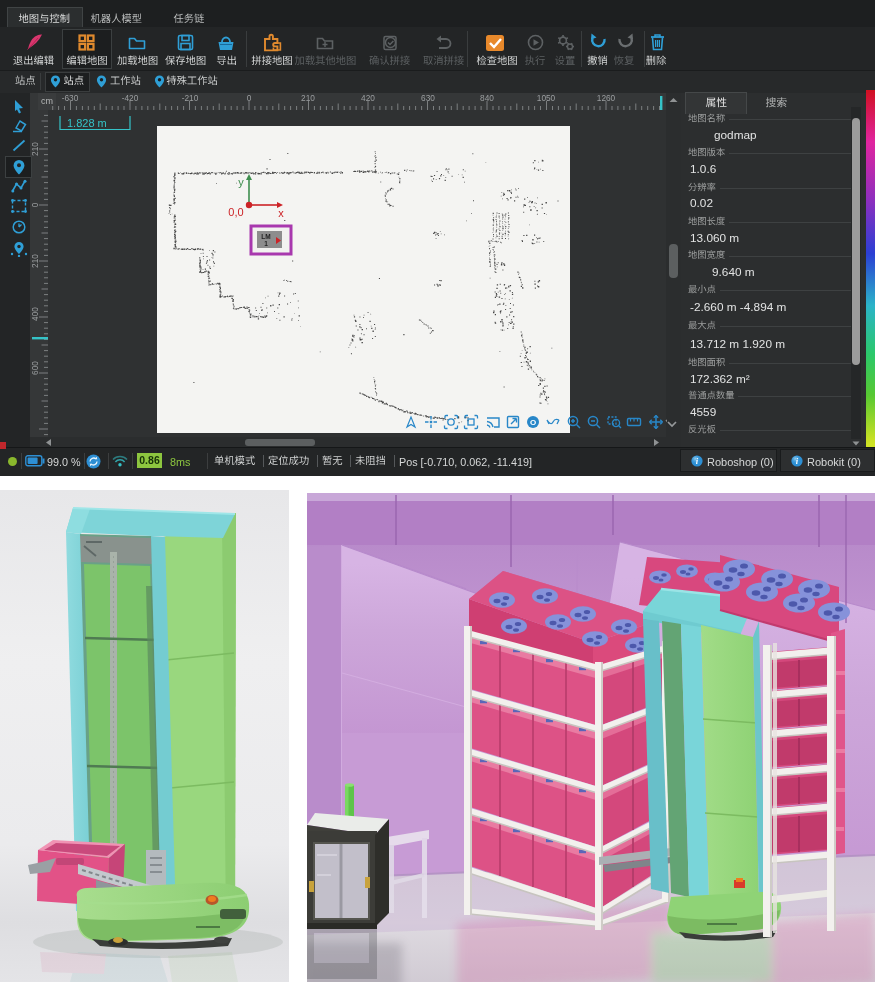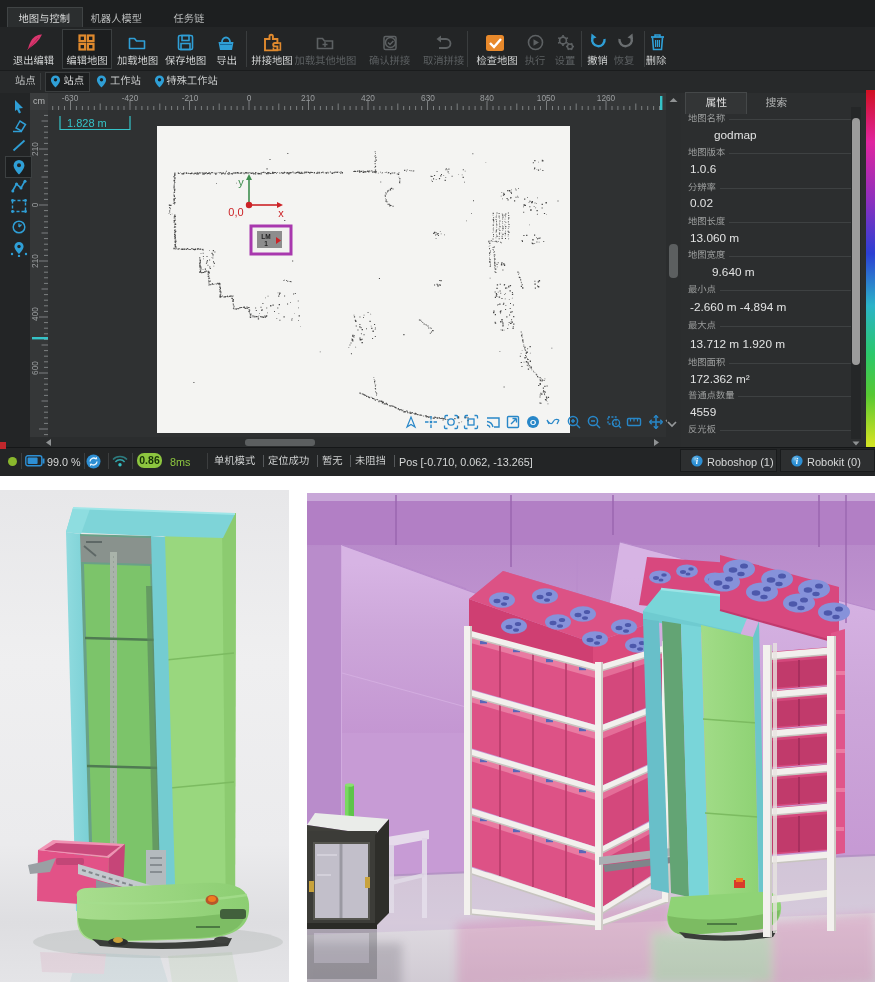--- a/index.html
+++ b/index.html
@@ -22,21 +22,21 @@
       <circle cx="5.5" cy="4.8" r="1.7" fill="#1c1e1f"></circle>
     </svg>
     <svg style="position:absolute;left:154px;top:75px" width="11" height="13">
       <path d="M5.5,0.5 a4.6,4.6 0 0 1 4.6,4.6 c0,3.2 -4.6,7.4 -4.6,7.4 s-4.6,-4.2 -4.6,-7.4 A4.6,4.6 0 0 1 5.5,0.5 z" fill="#2f9fd6"></path>
       <circle cx="5.5" cy="4.8" r="1.7" fill="#1c1e1f"></circle>
     </svg>
     <div style="position:absolute;left:30px;top:93px;width:651px;height:354px;background:#2f3132"></div>
     <div style="position:absolute;left:0;top:93px;width:30px;height:354px;background:#232526"></div>
     <div style="position:absolute;left:30px;top:93px;width:636px;height:17px;background:#353738"></div>
     <div style="position:absolute;left:30px;top:110px;width:18px;height:330px;background:#353738"></div>
-    <div style="position:absolute;left:30px;top:93px;width:18px;height:17px;background:#3a3c3d;color:#b5b7b7;font-size:9px;line-height:17px;text-align:center">cm</div>
+    <div style="position:absolute;left:38px;top:93px;width:18px;height:17px;background:#3a3c3d;color:#b5b7b7;font-size:9px;line-height:17px;text-align:center">cm</div>
     <div style="position:absolute;left:157px;top:126px;width:413px;height:307px;background:#f4f4f2"></div>
     <svg style="position:absolute;left:0;top:0" width="875" height="476" viewBox="0 0 875 476">
       <path d="M52.7 110v-4M58.6 110v-4M64.5 110v-4M70.5 110v-9M76.4 110v-4M82.4 110v-4M88.3 110v-4M94.3 110v-4M100.2 110v-6.5M106.2 110v-4M112.2 110v-4M118.1 110v-4M124.0 110v-4M130.0 110v-9M135.9 110v-4M141.9 110v-4M147.8 110v-4M153.8 110v-4M159.8 110v-6.5M165.7 110v-4M171.6 110v-4M177.6 110v-4M183.6 110v-4M189.5 110v-9M195.4 110v-4M201.4 110v-4M207.3 110v-4M213.3 110v-4M219.2 110v-6.5M225.2 110v-4M231.2 110v-4M237.1 110v-4M243.1 110v-4M249.0 110v-9M254.9 110v-4M260.9 110v-4M266.9 110v-4M272.8 110v-4M278.8 110v-6.5M284.7 110v-4M290.6 110v-4M296.6 110v-4M302.6 110v-4M308.5 110v-9M314.4 110v-4M320.4 110v-4M326.4 110v-4M332.3 110v-4M338.2 110v-6.5M344.2 110v-4M350.1 110v-4M356.1 110v-4M362.1 110v-4M368.0 110v-9M373.9 110v-4M379.9 110v-4M385.9 110v-4M391.8 110v-4M397.8 110v-6.5M403.7 110v-4M409.6 110v-4M415.6 110v-4M421.6 110v-4M427.5 110v-9M433.5 110v-4M439.4 110v-4M445.4 110v-4M451.3 110v-4M457.2 110v-6.5M463.2 110v-4M469.1 110v-4M475.1 110v-4M481.1 110v-4M487.0 110v-9M493.0 110v-4M498.9 110v-4M504.9 110v-4M510.8 110v-4M516.8 110v-6.5M522.7 110v-4M528.7 110v-4M534.6 110v-4M540.5 110v-4M546.5 110v-9M552.5 110v-4M558.4 110v-4M564.4 110v-4M570.3 110v-4M576.2 110v-6.5M582.2 110v-4M588.2 110v-4M594.1 110v-4M600.0 110v-4M606.0 110v-9M612.0 110v-4M617.9 110v-4M623.9 110v-4M629.8 110v-4M635.8 110v-6.5M641.7 110v-4M647.7 110v-4M653.6 110v-4M659.5 110v-4" stroke="#7c7f80" stroke-width="1"></path>
       <g font-family="Liberation Sans" font-size="8.3" fill="#9b9ea0">
         <text x="70" y="100.5" text-anchor="middle">-630</text>
         <text x="130" y="100.5" text-anchor="middle">-420</text>
         <text x="190" y="100.5" text-anchor="middle">-210</text>
         <text x="249" y="100.5" text-anchor="middle">0</text>
         <text x="308" y="100.5" text-anchor="middle">210</text>
         <text x="368" y="100.5" text-anchor="middle">420</text>
@@ -135,48 +135,48 @@
     </svg>
     <div style="position:absolute;left:108px;top:453px;width:1px;height:16px;background:#3c3e3f"></div>
     <svg style="position:absolute;left:112px;top:455px" width="16" height="12">
       <g stroke="#35c3c8" fill="none" stroke-width="1.5">
         <path d="M1,4.5 a9.5,9.5 0 0 1 14,0" opacity="0.55"></path>
         <path d="M3.4,7 a6,6 0 0 1 9.2,0" opacity="0.8"></path>
       </g>
       <circle cx="8" cy="9.8" r="1.7" fill="#35c3c8"></circle>
     </svg>
     <div style="position:absolute;left:132px;top:453px;width:1px;height:16px;background:#3c3e3f"></div>
-    <div style="position:absolute;left:137px;top:453px;width:25px;height:15px;background:#8dc63f;border-radius:7px;color:#173208;font:bold 10.5px 'Liberation Sans';text-align:center;line-height:15px">0.86</div>
+    <div style="position:absolute;left:137px;top:453px;width:25px;height:15px;background:#8dc63f;border-radius:0;color:#173208;font:bold 10.5px 'Liberation Sans';text-align:center;line-height:15px">0.86</div>
     <div class="st" style="left:170px;color:#8dc63f">8ms</div>
     <div style="position:absolute;left:207px;top:453px;width:1px;height:16px;background:#3c3e3f"></div>
     <div style="position:absolute;left:262.5px;top:455px;width:1px;height:12px;background:#55585a"></div>
     <div style="position:absolute;left:316.5px;top:455px;width:1px;height:12px;background:#55585a"></div>
     <div style="position:absolute;left:349.5px;top:455px;width:1px;height:12px;background:#55585a"></div>
     <div style="position:absolute;left:393.5px;top:455px;width:1px;height:12px;background:#55585a"></div>
-    <div class="st" style="left:399px">Pos [-0.710, 0.062, -13.265]</div>
+    <div class="st" style="left:399px">Pos [-0.710, 0.062, -11.419]</div>
     <div style="position:absolute;left:0;top:442px;width:6px;height:7px;background:#c0272c"></div>
     <div style="position:absolute;left:680px;top:449px;width:97px;height:23px;background:#2d2f30;border:1px solid #191b1c"></div>
     <div style="position:absolute;left:780px;top:449px;width:95px;height:23px;background:#2d2f30;border:1px solid #191b1c"></div>
     <svg style="position:absolute;left:691px;top:455px" width="12" height="12">
       <defs>
         <radialGradient id="shine" cx="0.35" cy="0.3" r="0.8">
           <stop offset="0" stop-color="#9fd4f0" stop-opacity="0.9"></stop>
           <stop offset="0.6" stop-color="#2d8fd4" stop-opacity="0"></stop>
         </radialGradient>
       </defs>
       <circle cx="6" cy="6" r="5.6" fill="#2d8fd4"></circle>
       <circle cx="6" cy="6" r="5.6" fill="url(#shine)"></circle>
       <text x="6" y="9" font-size="8.5" font-style="italic" font-weight="bold" font-family="Liberation Serif" fill="#fff" text-anchor="middle">i</text>
     </svg>
     <svg style="position:absolute;left:791px;top:455px" width="12" height="12">
       <circle cx="6" cy="6" r="5.6" fill="#2d8fd4"></circle>
       <circle cx="6" cy="6" r="5.6" fill="url(#shine)"></circle>
       <text x="6" y="9" font-size="8.5" font-style="italic" font-weight="bold" font-family="Liberation Serif" fill="#fff" text-anchor="middle">i</text>
     </svg>
-    <div class="st" style="left:707px;font-size:11px">Roboshop (1)</div>
+    <div class="st" style="left:707px;font-size:11px">Roboshop (0)</div>
     <div class="st" style="left:807px;font-size:11px">Robokit (0)</div>
     <svg style="position:absolute;left:25px;top:33px" width="19" height="19" viewBox="0 0 19 19">
       <path d="M3,16 Q5,7 10,3.5 Q14,1 17,1.5 Q15,6 11,10 Q7,13.5 3,16 Z" fill="#d9376e"></path>
       <path d="M2.5,16.5 Q8,11 13,5" stroke="#b32455" stroke-width="1" fill="none"></path>
     </svg>
     <svg style="position:absolute;left:78px;top:34px" width="17" height="17" viewBox="0 0 17 17">
       <g stroke="#e08a2e" stroke-width="2.2" fill="none">
         <rect x="1.5" y="1.5" width="5.6" height="5.6"></rect>
         <rect x="9.9" y="1.5" width="5.6" height="5.6"></rect>
         <rect x="1.5" y="9.9" width="5.6" height="5.6"></rect>

